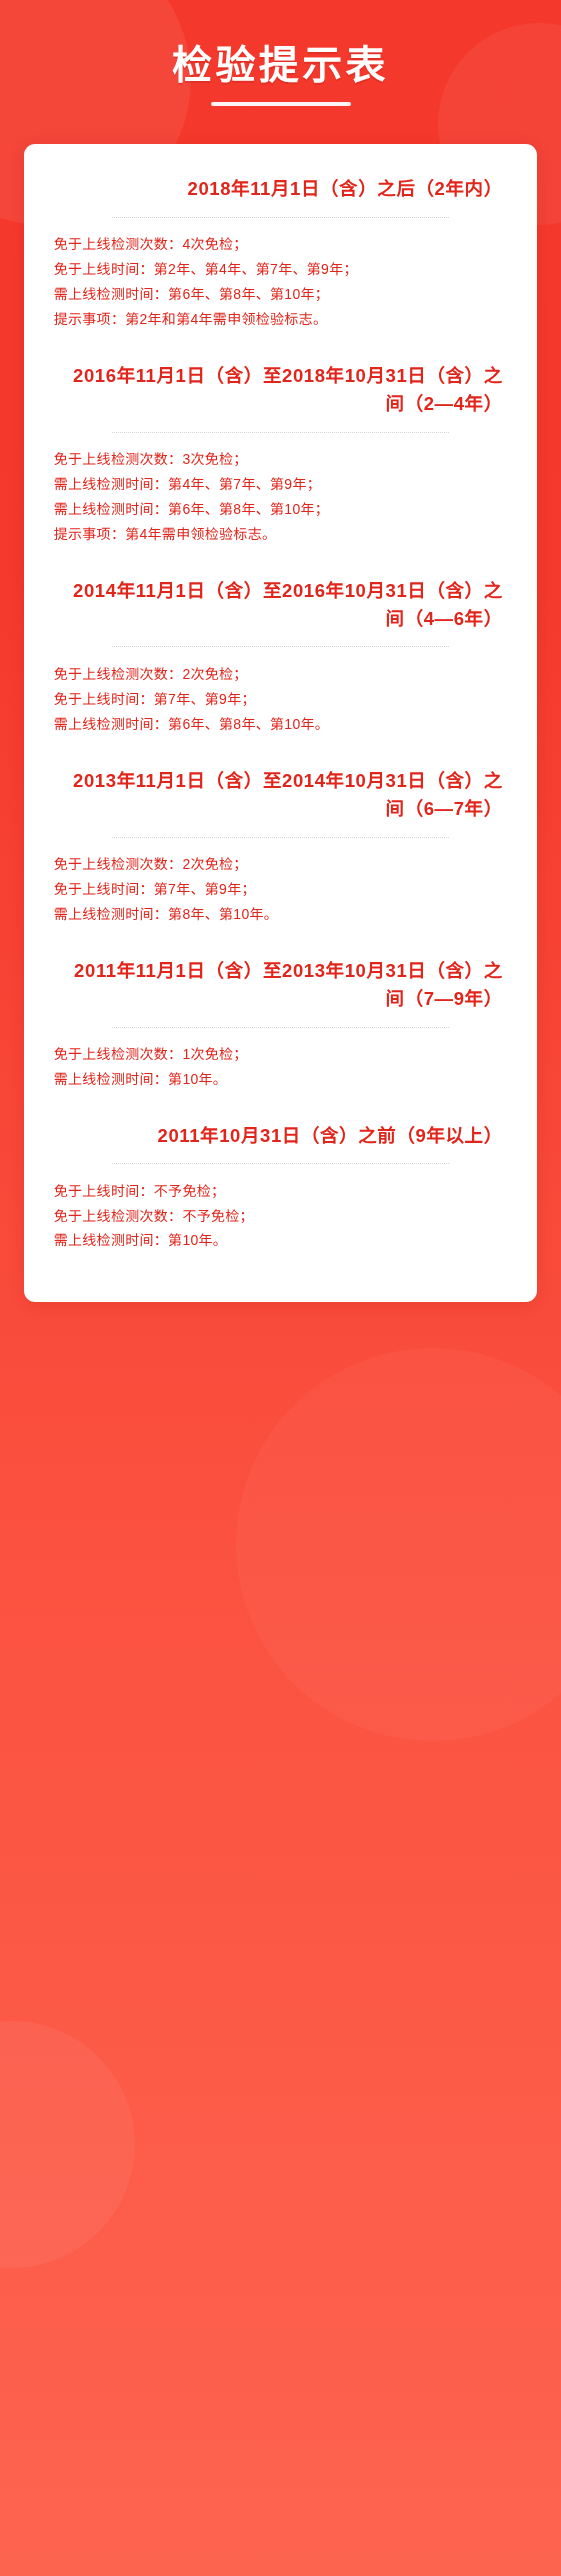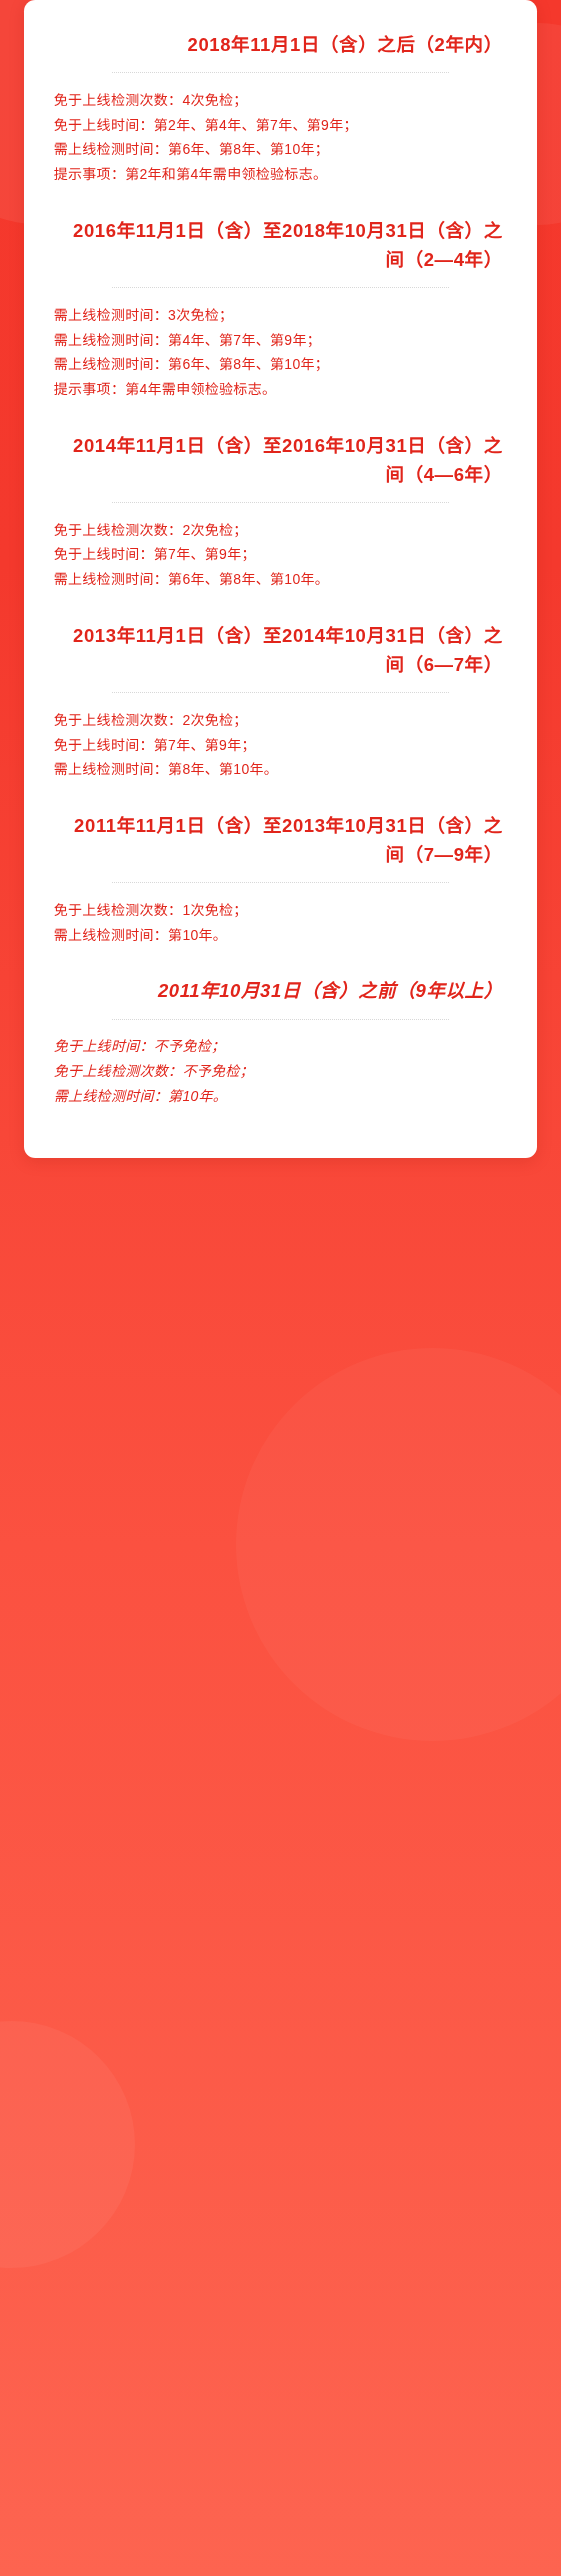--- a/index.html
+++ b/index.html
@@ -65,21 +65,20 @@
     padding: 31px 29px 39px 29px;
     box-sizing: border-box;
     box-shadow: 0 3.4px 14.6px rgba(160, 20, 10, 0.18);
   }
 
   .section {
     margin-bottom: 30px;
   }
   .section:last-child {
     margin-bottom: 10px;
-    font-style: italic;
   }
   .section-title {
     color: #e1251b;
     font-size: 18.5px;
     font-weight: bold;
     line-height: 1.55;
     text-align: right;
     letter-spacing: 0.6px;
     padding: 0 5.6px;
   }
@@ -102,38 +101,44 @@
 </style>
 </head>
 <body>
 
 <div class="page">
   <div class="deco deco-1"></div>
   <div class="deco deco-2"></div>
   <div class="deco deco-3"></div>
   <div class="deco deco-4"></div>
 
+  <div class="header">
+    <div class="title-plate">
+      <div class="title-text">检验提示表</div>
+      <div class="title-rule"></div>
+    </div>
+  </div>
 
   <div class="card">
     <div id="sections-container">
         <div class="section">
           <div class="section-title">2018年11月1日（含）之后（2年内）</div>
           <hr class="dotted-sep">
           <div class="lines">
             <div class="line">免于上线检测次数：4次免检；</div>
             <div class="line">免于上线时间：第2年、第4年、第7年、第9年；</div>
             <div class="line">需上线检测时间：第6年、第8年、第10年；</div>
             <div class="line">提示事项：第2年和第4年需申领检验标志。</div>
           </div>
         </div>
         <div class="section">
           <div class="section-title">2016年11月1日（含）至2018年10月31日（含）之间（2—4年）</div>
           <hr class="dotted-sep">
           <div class="lines">
-            <div class="line">需上线检测时间：3次免检；</div>
+            <div class="line">免于上线检测次数：3次免检；</div>
             <div class="line">需上线检测时间：第4年、第7年、第9年；</div>
             <div class="line">需上线检测时间：第6年、第8年、第10年；</div>
             <div class="line">提示事项：第4年需申领检验标志。</div>
           </div>
         </div>
         <div class="section">
           <div class="section-title">2014年11月1日（含）至2016年10月31日（含）之间（4—6年）</div>
           <hr class="dotted-sep">
           <div class="lines">
             <div class="line">免于上线检测次数：2次免检；</div>

